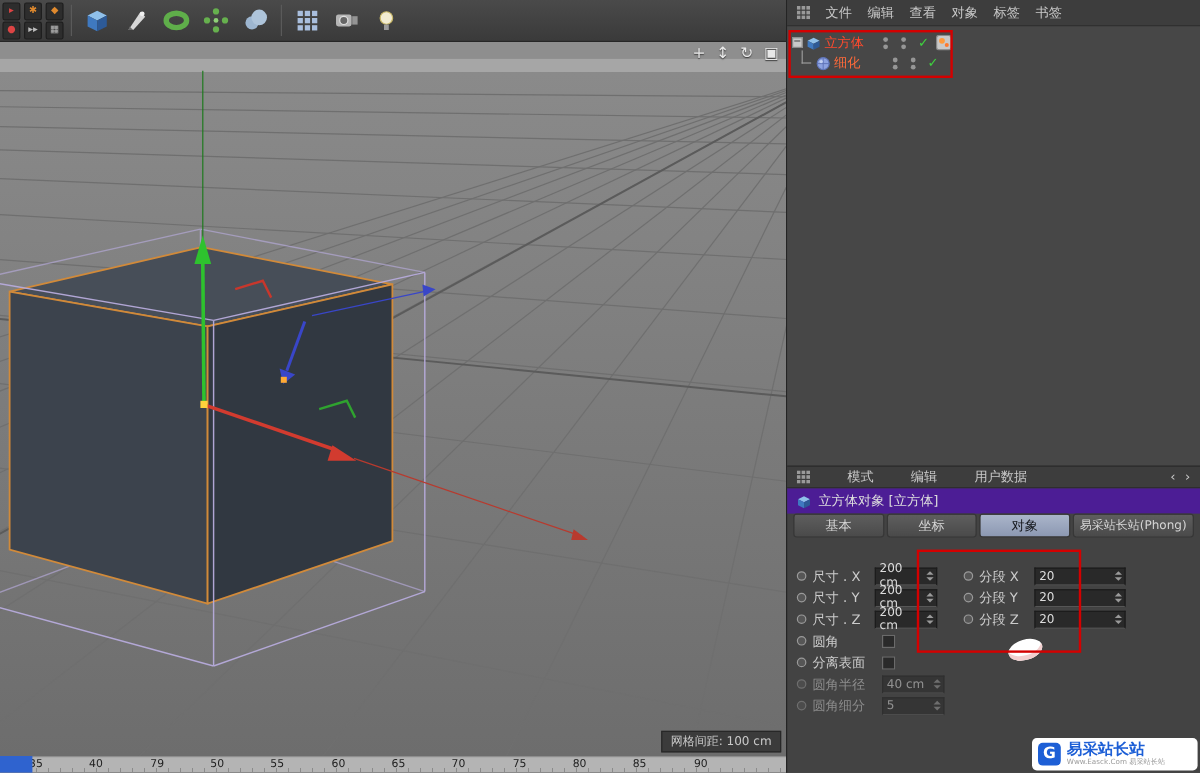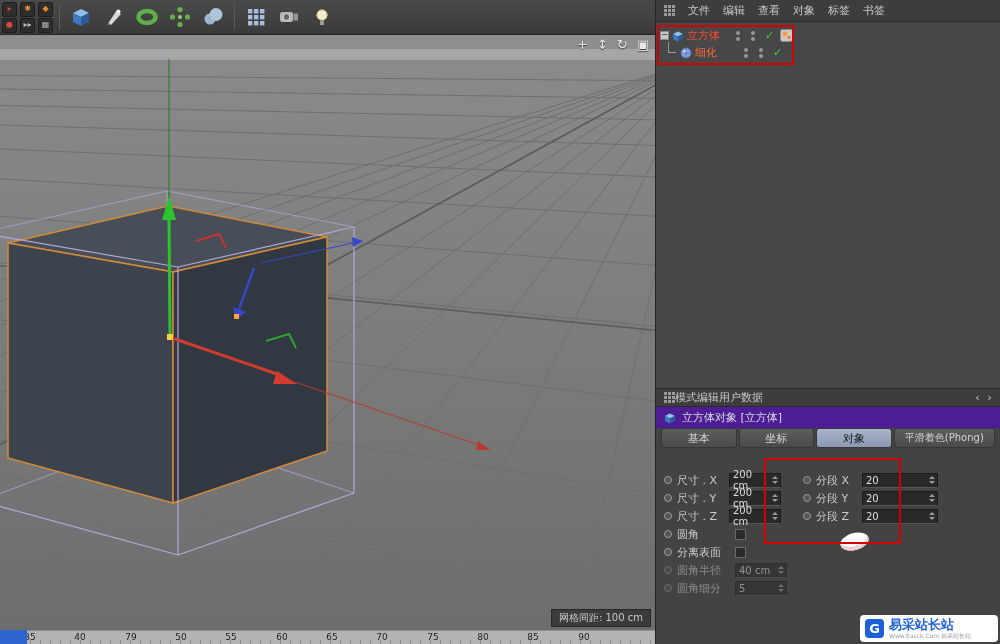--- a/index.html
+++ b/index.html
@@ -42,21 +42,21 @@
     margin:-6px 1px 5px 8px;}
   .obj-label{font-size:11px;width:42px;cursor:pointer;white-space:nowrap;}
   .obj-label.cube{color:#ff4a2d;}
   .obj-label.smooth{color:#ff6a3a;}
   .dots{display:flex;flex-direction:column;gap:2px;margin:0 4px;cursor:pointer;}
   .dots i{width:4px;height:4px;border-radius:50%;background:#969696;display:block;}
   .check{color:#3fd13f;font-size:11px;font-weight:bold;margin:0 3px;cursor:pointer;}
 
   .am-menubar{position:absolute;left:0;top:388px;right:0;height:19px;background:#3d3d3d;
     border-top:1px solid #2b2b2b;border-bottom:1px solid #2b2b2b;
-    display:flex;align-items:center;gap:0;padding:0 8px;}
+    display:flex;align-items:center;gap:31px;padding:0 8px;}
   .am-menubar span{color:#c8c8c8;cursor:pointer;}
   .am-nav{margin-left:auto;display:flex;gap:8px;color:#9a9a9a;}
   .am-title{position:absolute;left:0;top:407px;right:0;height:21px;background:#4c1d95;
     display:flex;align-items:center;gap:6px;padding:0 8px;color:#ddd;}
   .am-tabs{position:absolute;left:5px;top:428px;right:5px;height:20px;display:flex;gap:2px;}
   .tab{flex:1;display:flex;align-items:center;justify-content:center;cursor:pointer;
     background:linear-gradient(#5e5e5e,#4a4a4a);border:1px solid #373737;border-radius:3px;
     color:#d5d5d5;font-size:11px;white-space:nowrap;}
   .tab.active{background:linear-gradient(#aab5ca,#8c98b2);color:#14171c;}
   .tab.phong{flex:1.35;font-size:10px;}
@@ -402,21 +402,21 @@
       <polygon points="1,4 6,6.5 6,11.5 1,9" fill="#3f79c0"></polygon>
       <polygon points="11,4 6,6.5 6,11.5 11,9" fill="#2d5a97"></polygon>
     </svg>
     <span>立方体对象 [立方体]</span>
   </div>
 
   <div class="am-tabs">
     <div class="tab">基本</div>
     <div class="tab">坐标</div>
     <div class="tab active">对象</div>
-    <div class="tab phong">平滑着色(Phong)</div>
+    <div class="tab phong">易采站长站(Phong)</div>
   </div>
 
 
   <div class="props">
     <div class="prow">
       <span class="pdot"></span>
       <span class="plabel">尺寸 . X</span>
       <span class="pfield">
         <span>200 cm</span>
         <span class="spin">

